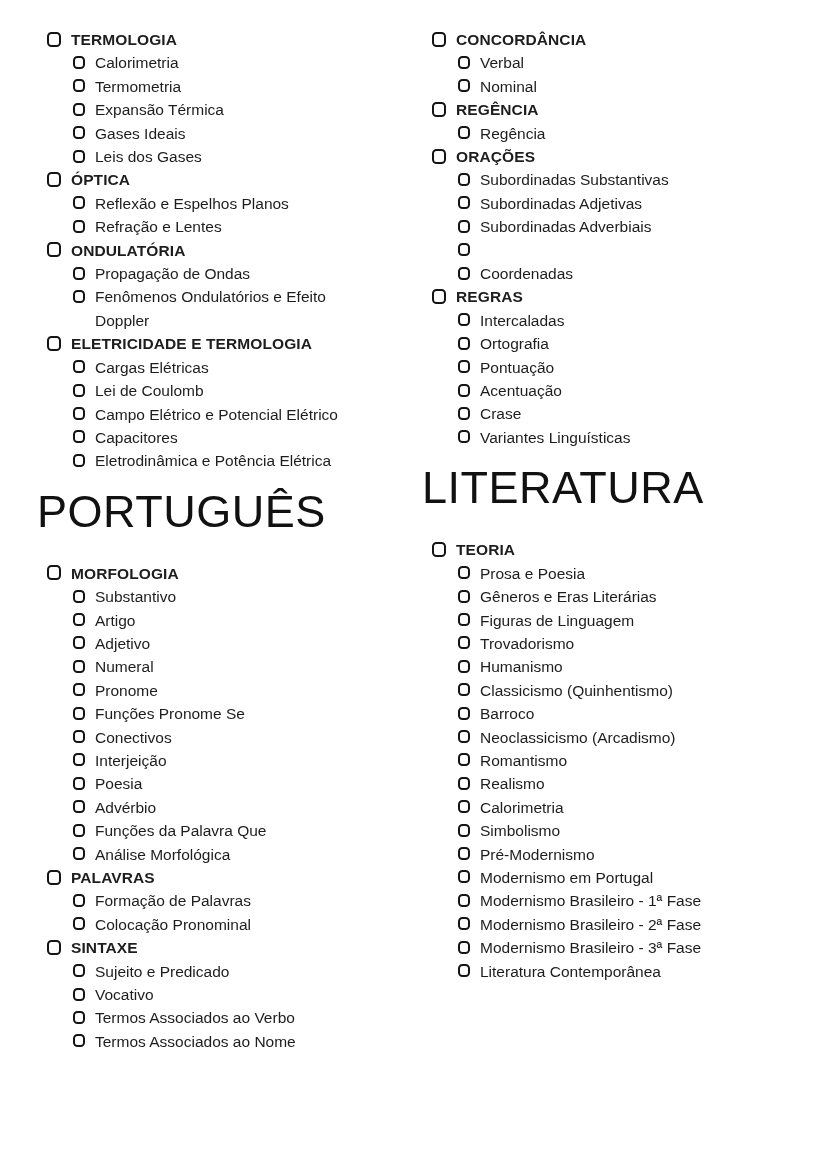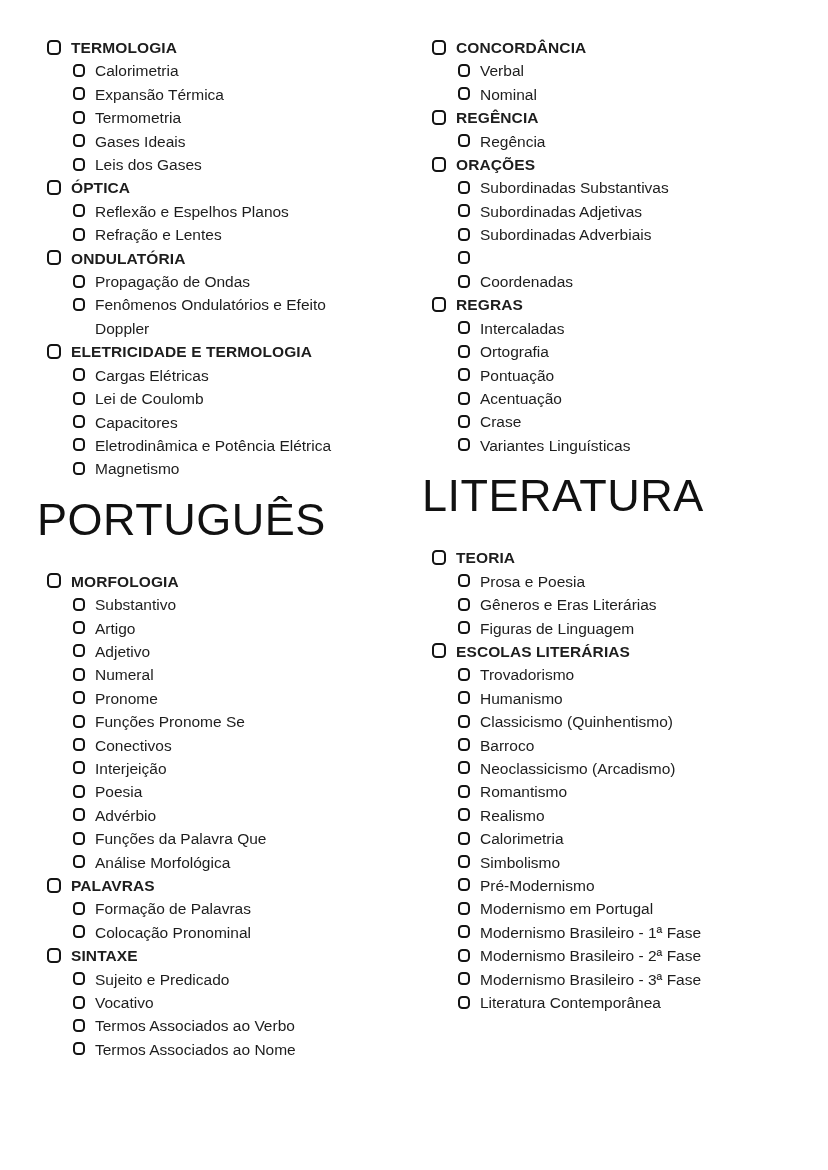--- a/index.html
+++ b/index.html
@@ -5,21 +5,21 @@
   html,body{margin:0;padding:0;}
   body{
     width:828px;height:1170px;
     background:#ffffff;
     font-family:"Liberation Sans",sans-serif;
     color:#1d1d1d;
     position:relative;
     overflow:hidden;
   }
   .page{position:absolute;inset:0;}
-  .column{position:absolute;top:36px;}
+  .column{position:absolute;top:28px;}
   #col-0{left:47px;width:360px;}
   #col-1{left:432px;width:376px;}
 
   .row{
     display:flex;
     align-items:flex-start;
     gap:10px;
     min-height:23.4px;
   }
   .item-row{padding-left:26px;}
@@ -71,30 +71,30 @@
     <span class="label section-label">TERMOLOGIA</span>
   </div>
 
   <div class="row item-row">
     <span class="checkbox"></span>
     <span class="label item-label">Calorimetria</span>
   </div>
 
   <div class="row item-row">
     <span class="checkbox"></span>
+    <span class="label item-label">Termometria</span>
+  </div>
+
+  <div class="row item-row">
+    <span class="checkbox"></span>
     <span class="label item-label">Expansão Térmica</span>
   </div>
 
   <div class="row item-row">
     <span class="checkbox"></span>
-    <span class="label item-label">Termometria</span>
-  </div>
-
-  <div class="row item-row">
-    <span class="checkbox"></span>
     <span class="label item-label">Gases Ideais</span>
   </div>
 
   <div class="row item-row">
     <span class="checkbox"></span>
     <span class="label item-label">Leis dos Gases</span>
   </div>
 
   <div class="row section-row">
     <span class="checkbox"></span>
@@ -134,35 +134,35 @@
   <div class="row item-row">
     <span class="checkbox"></span>
     <span class="label item-label">Cargas Elétricas</span>
   </div>
 
   <div class="row item-row">
     <span class="checkbox"></span>
     <span class="label item-label">Lei de Coulomb</span>
   </div>
 
+  <div class="row item-row">
+    <span class="checkbox"></span>
+    <span class="label item-label">Campo Elétrico e Potencial Elétrico</span>
+  </div>
 
   <div class="row item-row">
     <span class="checkbox"></span>
     <span class="label item-label">Capacitores</span>
   </div>
 
   <div class="row item-row">
     <span class="checkbox"></span>
     <span class="label item-label">Eletrodinâmica e Potência Elétrica</span>
   </div>
 
-  <div class="row item-row">
-    <span class="checkbox"></span>
-    <span class="label item-label">Magnetismo</span>
-  </div>
 
   <h1 class="big-heading">PORTUGUÊS</h1>
 
   <div class="row section-row">
     <span class="checkbox"></span>
     <span class="label section-label">MORFOLOGIA</span>
   </div>
 
   <div class="row item-row">
     <span class="checkbox"></span>
@@ -369,24 +369,20 @@
   <div class="row item-row">
     <span class="checkbox"></span>
     <span class="label item-label">Gêneros e Eras Literárias</span>
   </div>
 
   <div class="row item-row">
     <span class="checkbox"></span>
     <span class="label item-label">Figuras de Linguagem</span>
   </div>
 
-  <div class="row section-row">
-    <span class="checkbox"></span>
-    <span class="label section-label">ESCOLAS LITERÁRIAS</span>
-  </div>
 
   <div class="row item-row">
     <span class="checkbox"></span>
     <span class="label item-label">Trovadorismo</span>
   </div>
 
   <div class="row item-row">
     <span class="checkbox"></span>
     <span class="label item-label">Humanismo</span>
   </div>

